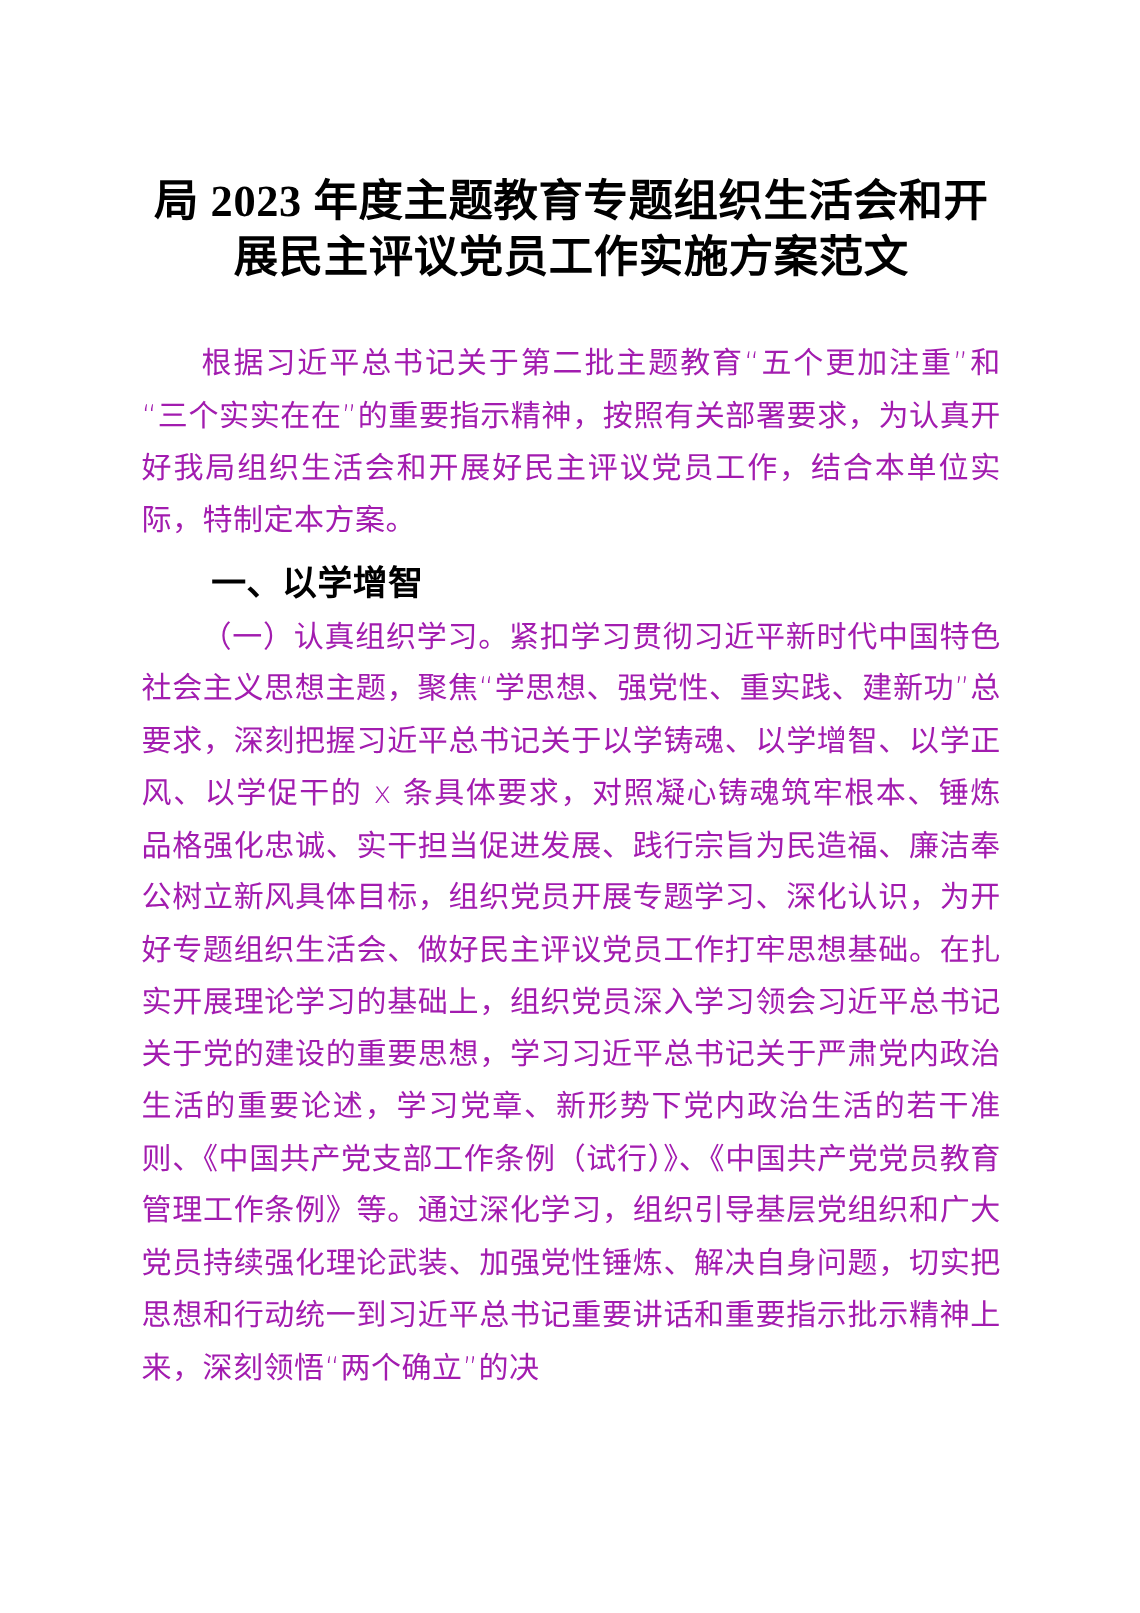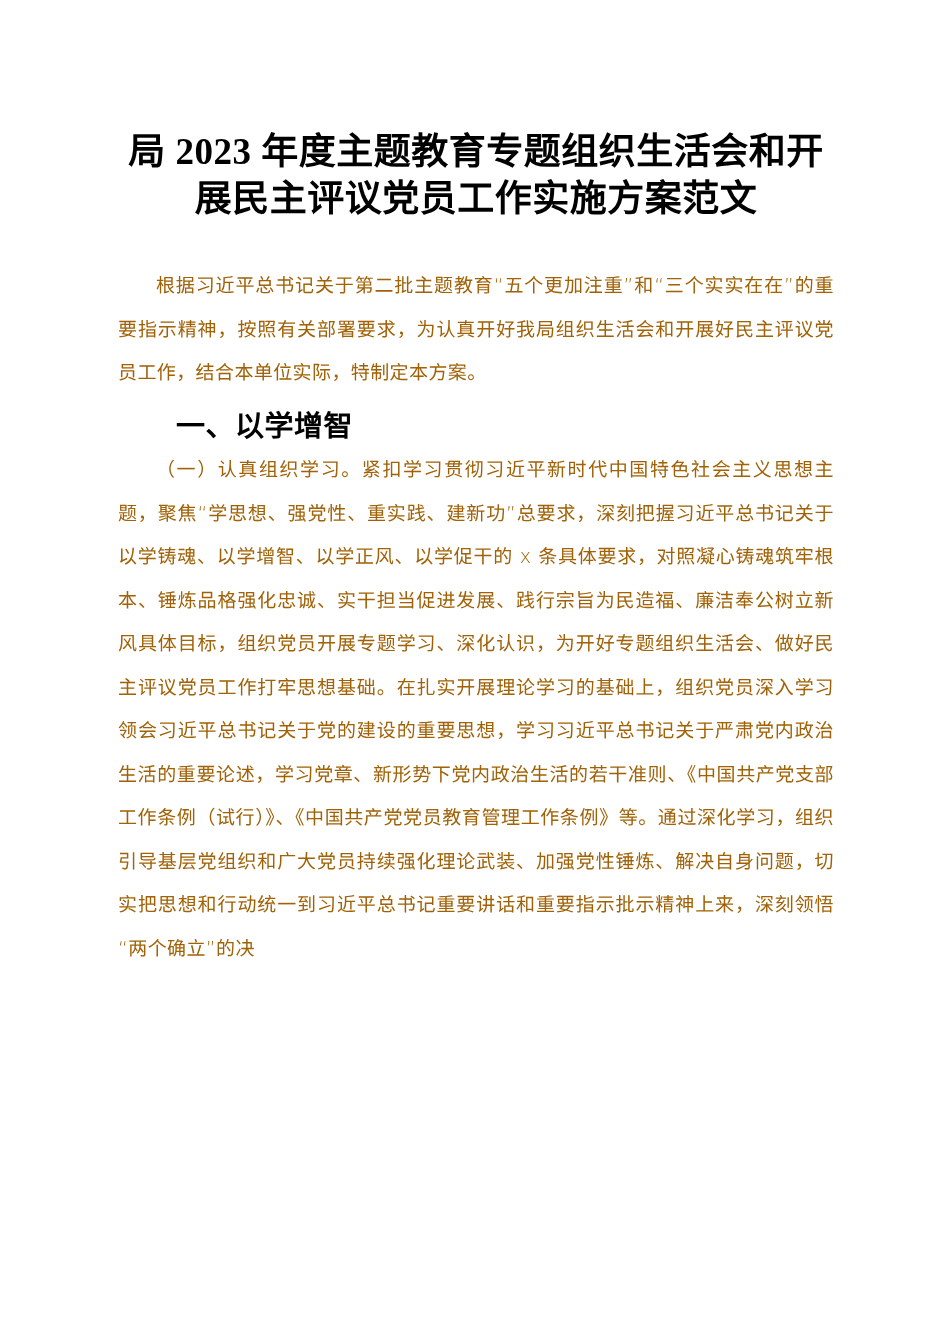--- a/index.html
+++ b/index.html
@@ -20,21 +20,21 @@
     position: relative;
     width: 950px;
     height: 1344px;
     box-sizing: border-box;
     background: #ffffff;
   }
 
   .content {
     position: absolute;
     left: 118px;
-    top: 0;
+    top: 17px;
     width: 716px;
   }
 
   
   .doc-title {
     margin: 0;
     padding-top: 128px;
     font-family: "Liberation Serif", "DejaVu Serif", serif;
     font-weight: bold;
     font-size: 37px;
@@ -43,27 +43,27 @@
     letter-spacing: 0.5px;
     color: #000000;
     word-break: break-all;
   }
 
   
   .para {
     margin: 0;
     font-family: "DejaVu Sans", "Liberation Sans", sans-serif;
     font-weight: 300;
-    font-size: 19px;
+    font-size: 25px;
     line-height: 43.5px;
     text-align: justify;
     text-justify: inter-ideograph;
     text-indent: 2em;
     letter-spacing: 0.4px;
-    color: #a16207;
+    color: #a21caf;
     word-break: break-all;
   }
 
   .para-lead {
     margin-top: 42px;
   }
 
   
   .sec-heading {
     margin: 0;

